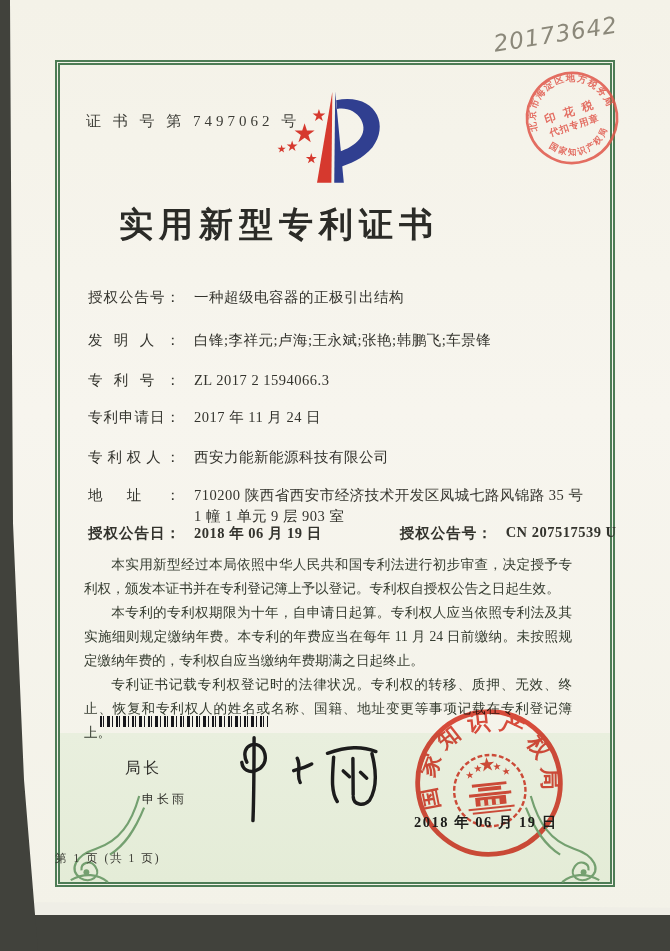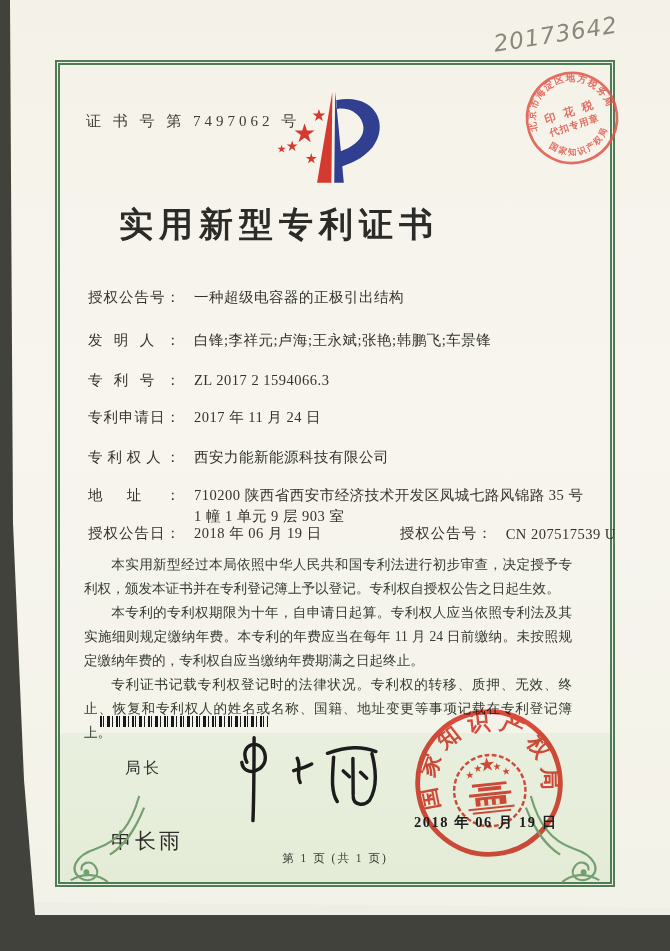--- a/index.html
+++ b/index.html
@@ -41,46 +41,46 @@
   .field-row{
     position:absolute;left:78px;display:flex;align-items:flex-start;
     font-size:14.5px;color:#33332d;line-height:21px;
   }
   .field-label{
     display:inline-block;width:92px;text-align:justify;text-align-last:justify;
     flex:0 0 92px;margin-right:14px;
   }
   .field-value{display:inline-block;max-width:400px;letter-spacing:.5px;}
   .grant-row{position:absolute;left:78px;top:524px;display:flex;font-size:14.5px;color:#33332d;}
-  .grant-pair{display:flex;align-items:flex-end;}
+  .grant-pair{display:flex;align-items:flex-start;font-weight:bold;}
   .grant-pair.right{margin-left:78px;}
   .body-text{
     position:absolute;left:74px;top:553px;width:488px;
     font-size:13.6px;line-height:24px;color:#343b2f;text-align:justify;
   }
   .body-text p{margin:0;text-indent:2em;}
   .barcode{
     position:absolute;left:90px;top:716px;width:168px;height:11px;
     background-image:repeating-linear-gradient(90deg,
       #17171c 0px,#17171c 2px,transparent 2px,transparent 3px,
       #17171c 3px,#17171c 4px,transparent 4px,transparent 7px,
       #17171c 7px,#17171c 10px,transparent 10px,transparent 12px,
       #17171c 12px,#17171c 13px,transparent 13px,transparent 16px);
   }
   .director-title{position:absolute;left:115px;top:758px;font-size:15.5px;color:#2d2d28;letter-spacing:3px;}
-  .director-name{position:absolute;left:101px;top:791px;font-size:21px;color:#2d2d28;letter-spacing:3px;margin-top:36px;}
+  .director-name{position:absolute;left:132px;top:791px;font-size:12px;color:#2d2d28;letter-spacing:3px;}
   .signature{position:absolute;left:195px;top:730px;width:190px;height:96px;transform:rotate(-2deg);}
   .seal{position:absolute;left:400px;top:704px;width:158px;height:158px;
     transform:rotate(-6deg);opacity:.9;mix-blend-mode:multiply;}
   .seal-date{
     position:absolute;left:404px;top:813px;font-size:14.5px;font-weight:600;
     color:#1d1d1b;letter-spacing:1.5px;z-index:5;
   }
   .footer{
-    position:absolute;left:45px;top:851px;width:560px;text-align:center;
+    position:absolute;left:45px;top:851px;width:560px;
     font-size:11.5px;color:#3a3a33;letter-spacing:2px;
   }
   .flourish{position:absolute;width:84px;height:90px;}
   .flourish.left{left:52px;top:794px;}
   .flourish.right{left:514px;top:794px;transform:scaleX(-1);}
   .edge-left{
     position:absolute;left:0;top:0;width:40px;height:951px;background:#41423c;
     clip-path:polygon(0 0,10px 0,13px 55%,24px 82%,38px 100%,0 100%);
   }
   .edge-bottom{

